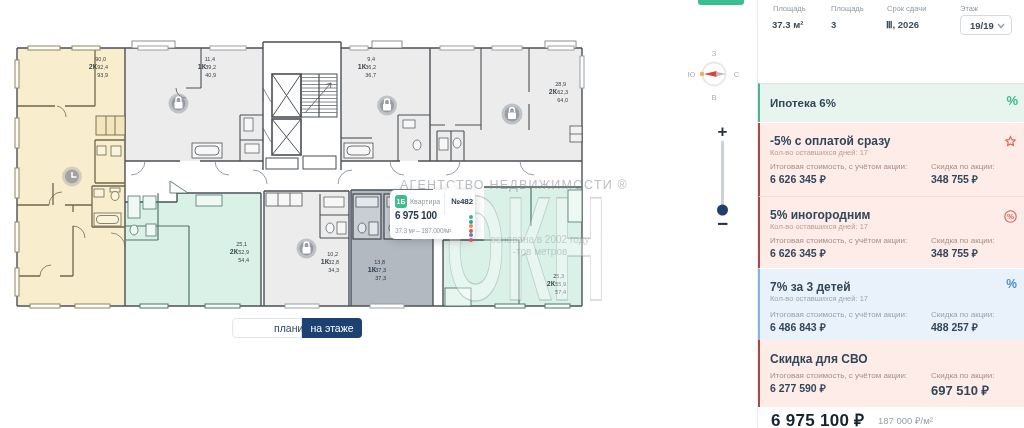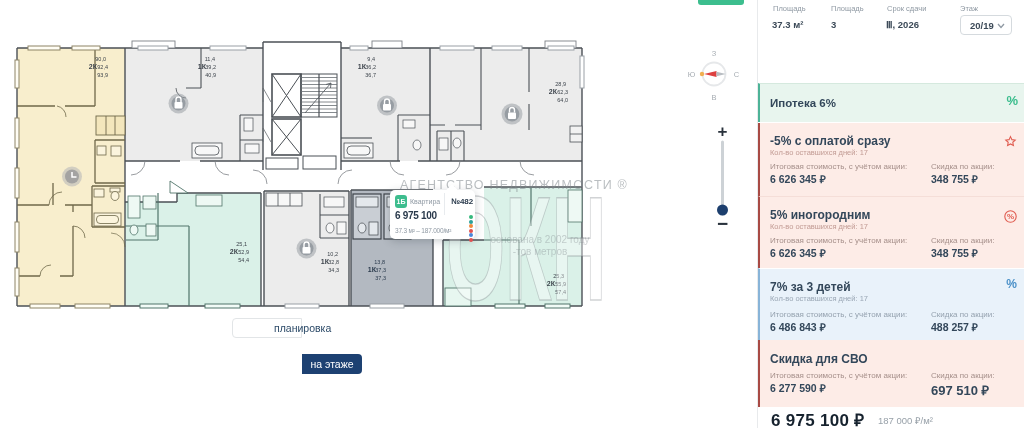--- a/index.html
+++ b/index.html
@@ -416,35 +416,35 @@
     <div style="width:4px;height:4px;border-radius:2px;background:#2aa198;margin-bottom:0.5px;"></div>
     <div style="width:4px;height:4px;border-radius:2px;background:#f0883c;margin-bottom:0.5px;"></div>
     <div style="width:4px;height:4px;border-radius:2px;background:#e05050;margin-bottom:0.5px;"></div>
     <div style="width:4px;height:4px;border-radius:2px;background:#4a84d8;margin-bottom:0.5px;"></div>
     <div style="width:4px;height:4px;border-radius:2px;background:#e05050;"></div>
   </div>
 </div>
 
 <div class="abs" style="left:232px;top:318px;width:70px;height:20px;background:#fff;border:1px solid #e2e5e7;border-radius:4px 0 0 4px;box-sizing:border-box;color:#2c4a68;font-size:10.5px;text-align:right;line-height:19px;padding-left:41px;">планировка</div>
 
-<div class="abs" style="left:302px;top:318px;width:60px;height:20px;background:#1d4172;border-radius:0 4px 4px 0;color:#fff;font-size:10.5px;text-align:center;line-height:20px;margin-top:36px;">на этаже</div>
+<div class="abs" style="left:302px;top:318px;width:60px;height:20px;background:#1d4172;border-radius:0 4px 4px 0;color:#fff;font-size:10.5px;text-align:center;line-height:20px;">на этаже</div>
 
 <div class="abs" style="left:757px;top:0;width:267px;height:428px;background:#fff;border-left:1px solid #e8eaec;padding-left:48px;">
 
   <div class="abs" style="left:15px;top:4px;font-size:7.5px;color:#8f99a3;">Площадь</div>
   <div class="abs" style="left:73px;top:4px;font-size:7.5px;color:#8f99a3;">Площадь</div>
   <div class="abs" style="left:129px;top:4px;font-size:7.5px;color:#8f99a3;">Срок сдачи</div>
   <div class="abs" style="left:202px;top:4px;font-size:7.5px;color:#8f99a3;">Этаж</div>
 
   <div class="abs" style="left:14px;top:19px;font-size:9.5px;color:#3c4a58;font-weight:bold;">37.3 м²</div>
   <div class="abs" style="left:73px;top:19px;font-size:9.5px;color:#3c4a58;font-weight:bold;">3</div>
   <div class="abs" style="left:128px;top:19px;font-size:9.5px;color:#3c4a58;font-weight:bold;">Ⅲ, 2026</div>
 
   <div class="abs" style="left:202px;top:15px;width:52px;height:20px;border:1px solid #d5dade;border-radius:4px;box-sizing:border-box;">
-    <span style="position:absolute;left:9px;top:4px;font-size:9.5px;color:#3c4a58;font-weight:bold;">20/19</span>
+    <span style="position:absolute;left:9px;top:4px;font-size:9.5px;color:#3c4a58;font-weight:bold;">19/19</span>
     <svg style="position:absolute;right:6px;top:7px;" width="8" height="6" viewBox="0 0 8 6">
         <path d="M1,1 L4,4.4 L7,1" stroke="#8f99a3" stroke-width="1.3" fill="none"></path>
       </svg>
   </div>
 
 
   <div class="abs" style="left:0;top:83px;width:267px;height:39px;background:#e8f5ee;border-left:2px solid #4db397;border-top:1px solid #d5e9de;box-sizing:border-box;">
     <span style="position:absolute;left:10px;top:13px;font-size:11.5px;font-weight:bold;color:#33475a;">Ипотека 6%</span>
     <span style="position:absolute;right:7px;top:9px;font-size:13px;font-weight:bold;color:#3bbd8d;">%</span>
   </div>

